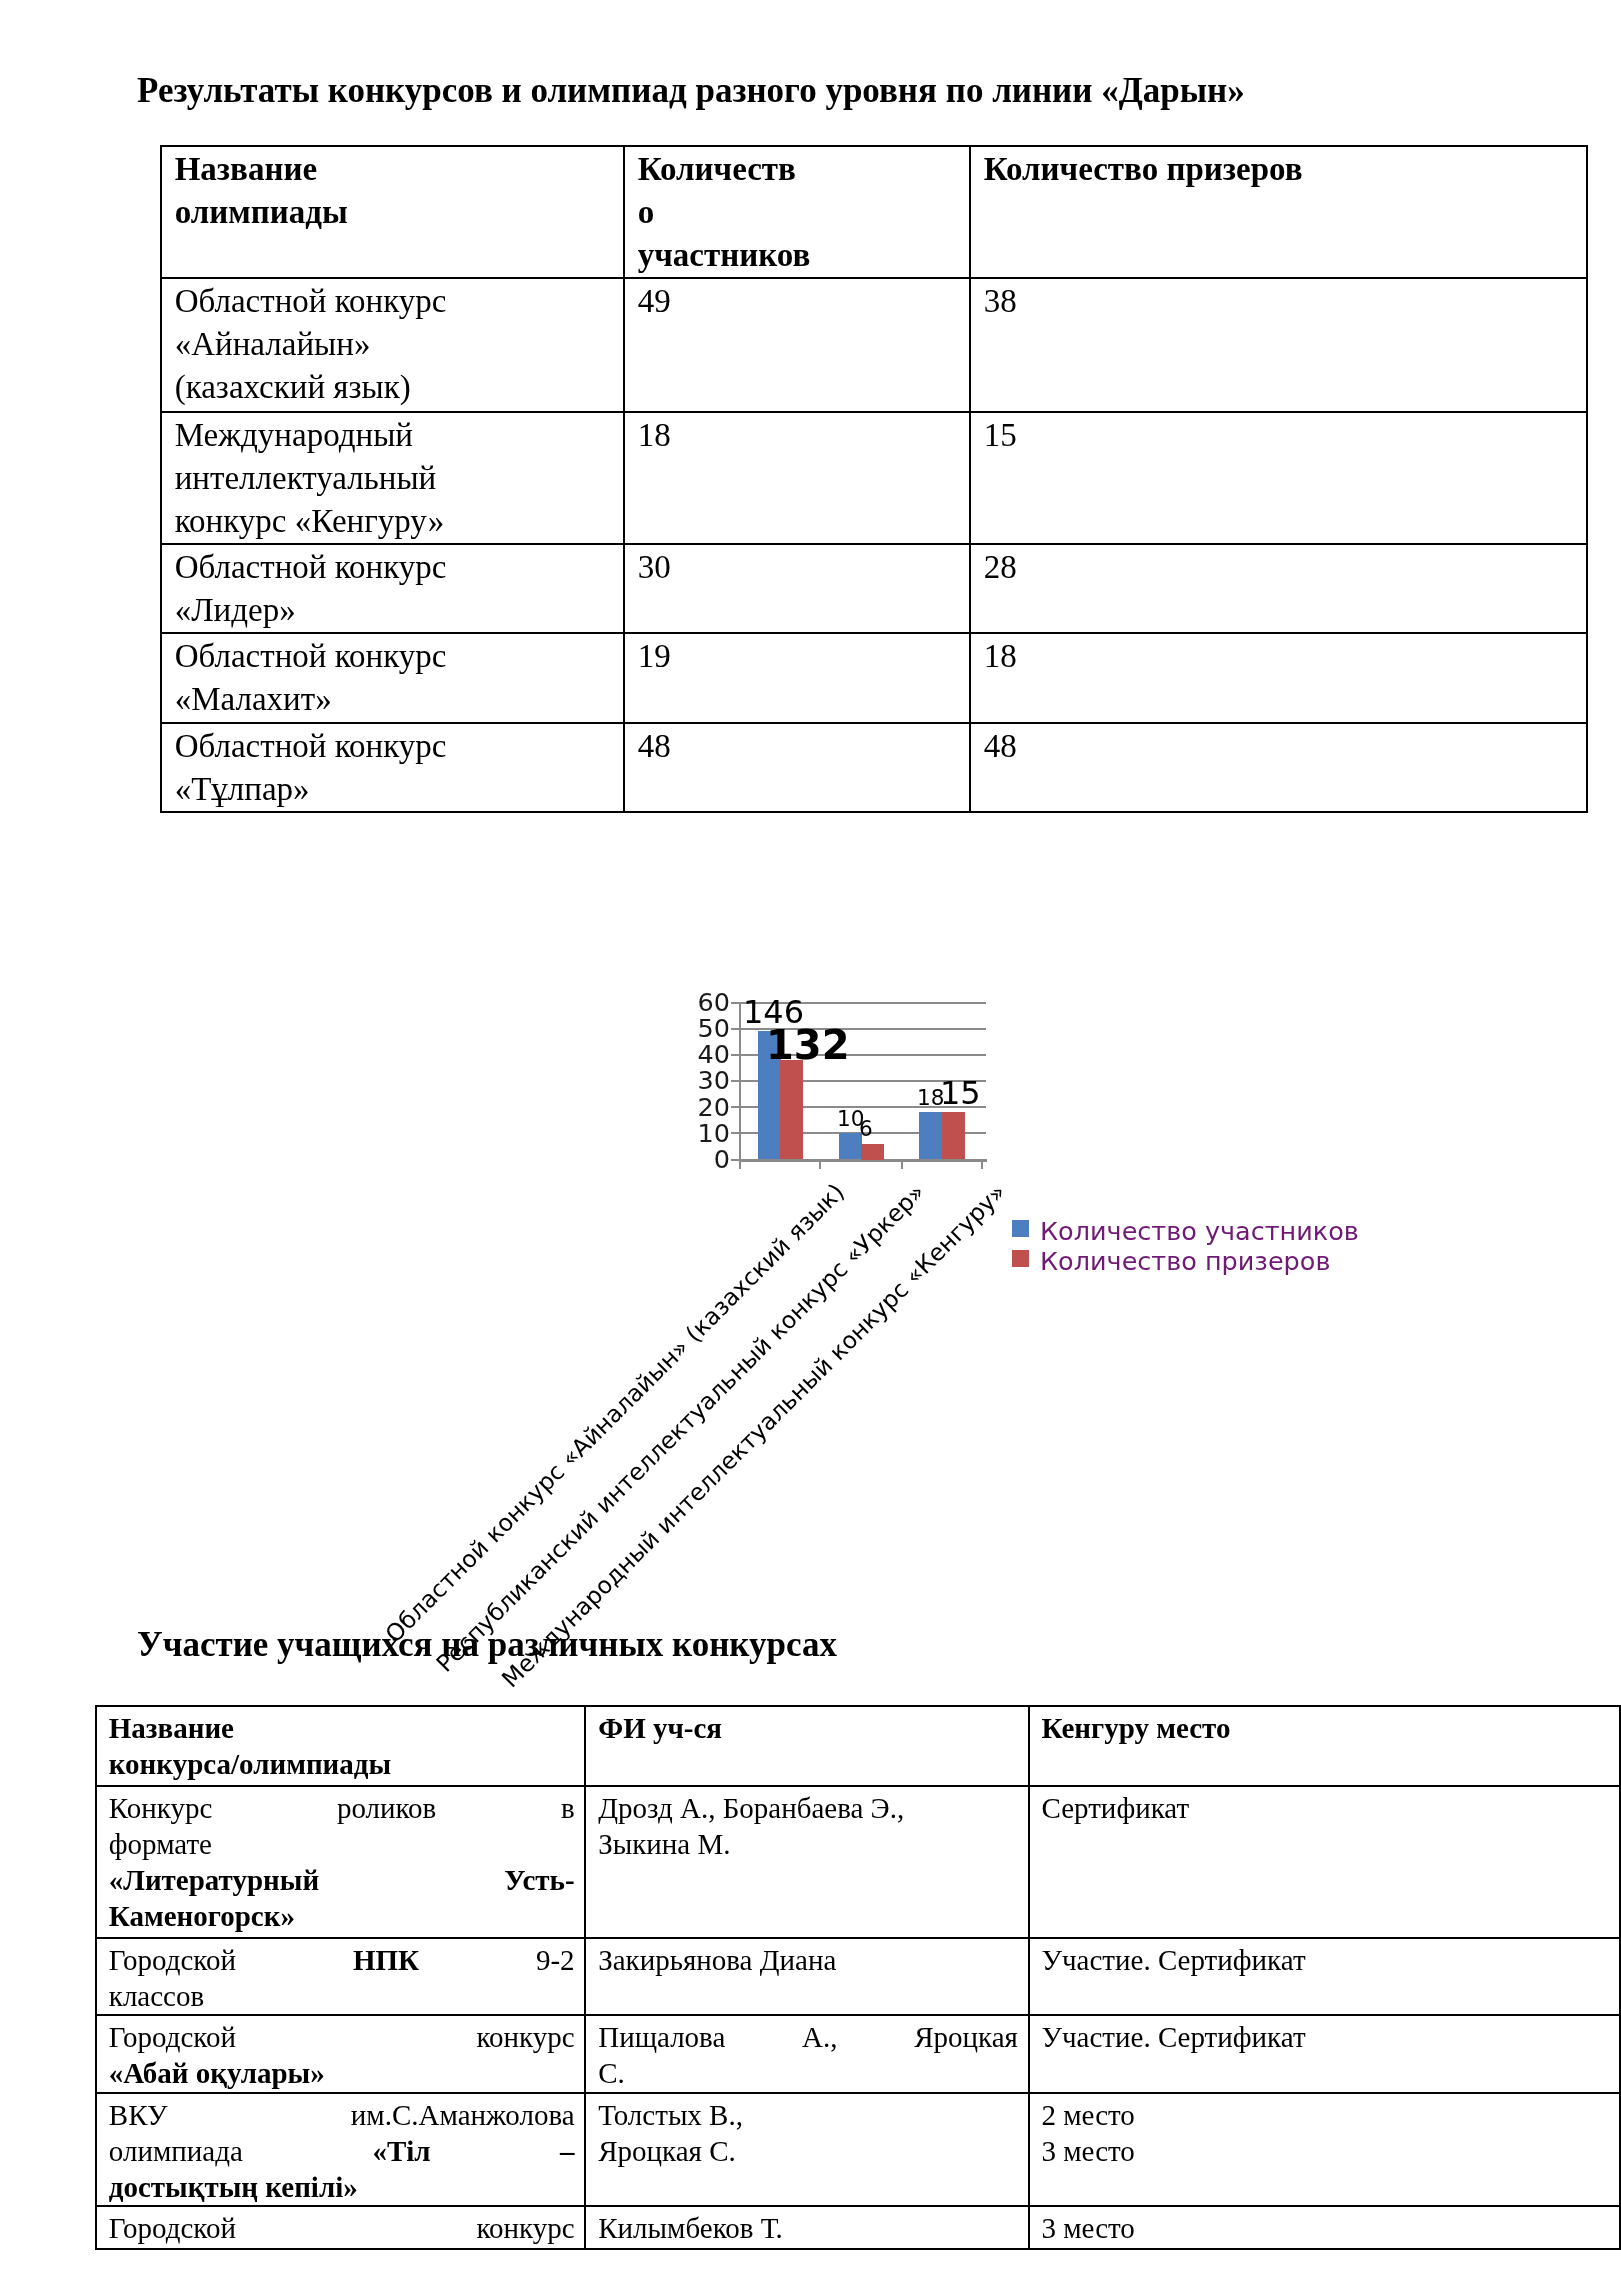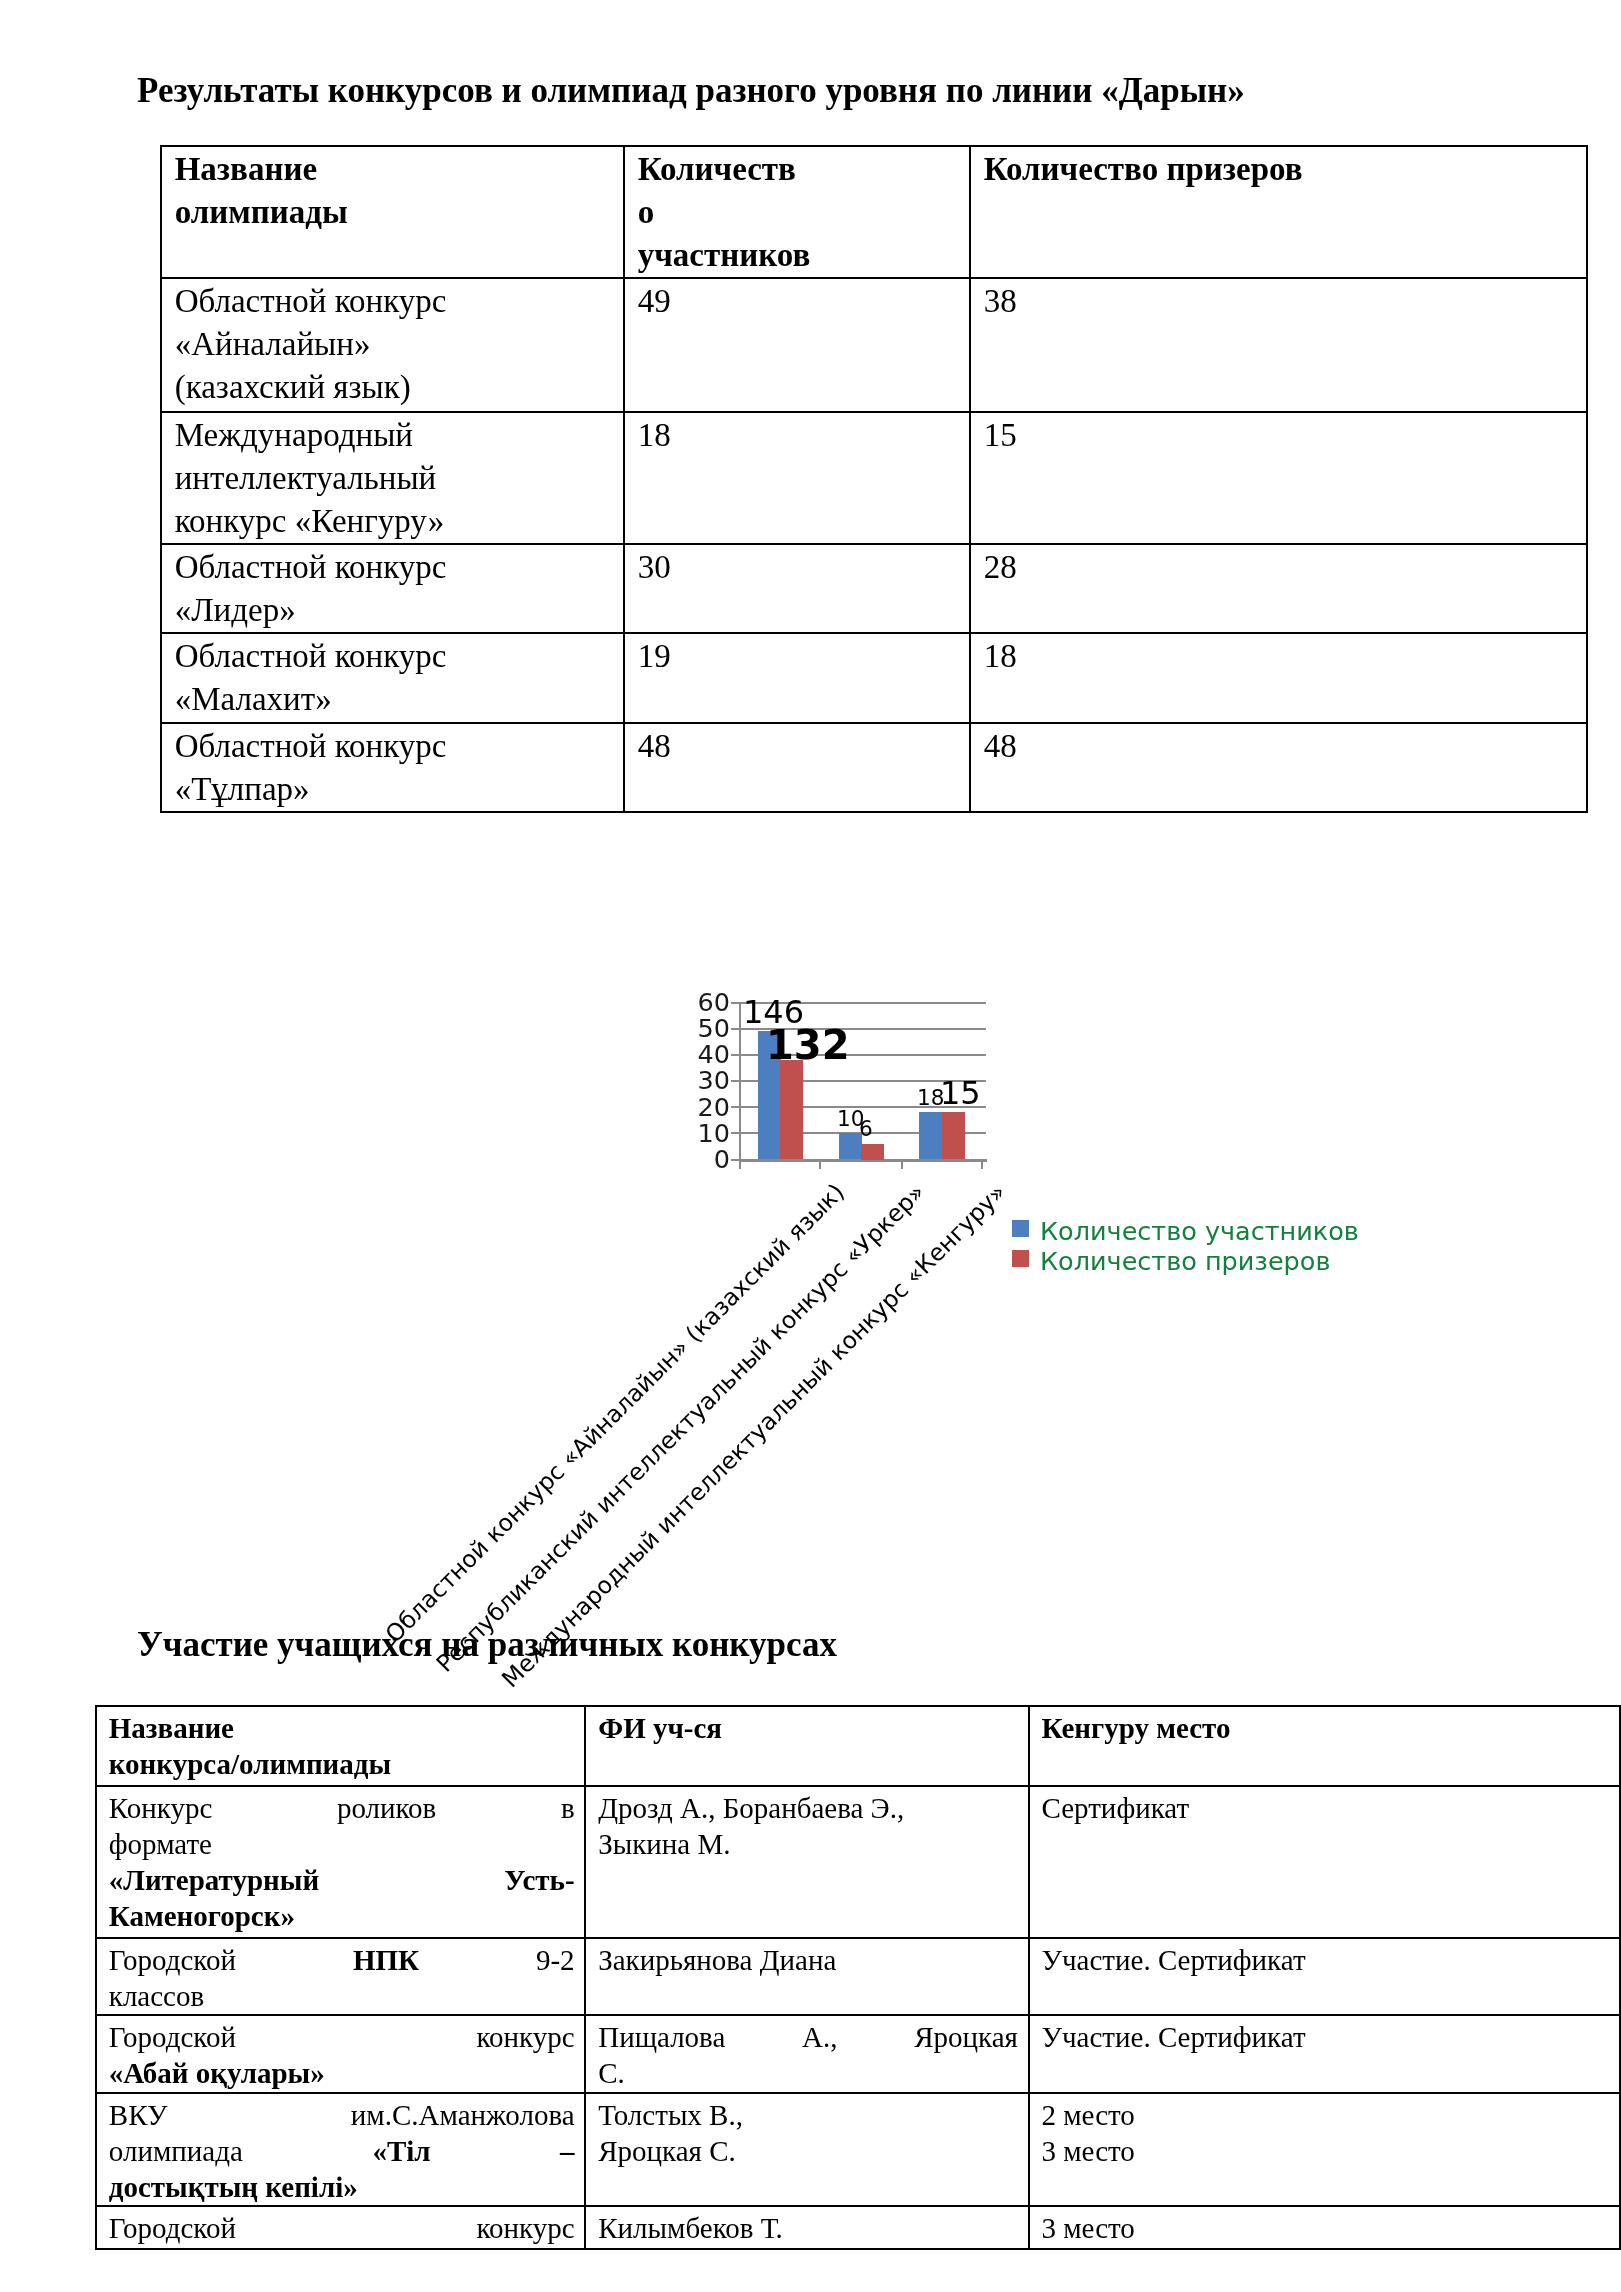--- a/index.html
+++ b/index.html
@@ -24,21 +24,21 @@
   .xaxis{position:absolute;height:2.9px;background:#8a8a8a;}
   .ytickmark{position:absolute;height:2px;width:8.8px;background:#8a8a8a;}
   .xtickmark{position:absolute;width:2px;height:8.8px;background:#8a8a8a;}
   .yticklabel{position:absolute;width:59px;text-align:right;
       font:25.5px "DejaVu Sans",sans-serif;color:#1a1a1a;}
   .bar{position:absolute;}
   .dlabel{position:absolute;font-family:"DejaVu Sans",sans-serif;color:#000;white-space:nowrap;}
   .rlabel{position:absolute;white-space:nowrap;font:23.5px "DejaVu Sans",sans-serif;color:#000;
       transform:rotate(-45deg);transform-origin:100% 0;}
   .lsq{position:absolute;width:16.7px;height:16.7px;}
-  .ltext{position:absolute;font:25.5px "DejaVu Sans",sans-serif;color:#15803d;white-space:nowrap;}
+  .ltext{position:absolute;font:25.5px "DejaVu Sans",sans-serif;color:#701a75;white-space:nowrap;}
 </style>
 </head>
 <body>
 
 <div class="page">
 
   <div class="h1" style="left:137px;top:43px;margin-top:28px;">Результаты конкурсов и олимпиад разного уровня по линии «Дарын»</div>
 
   <div class="twrap" style="left:121px;top:145px;">
     <table class="tbl t1">

